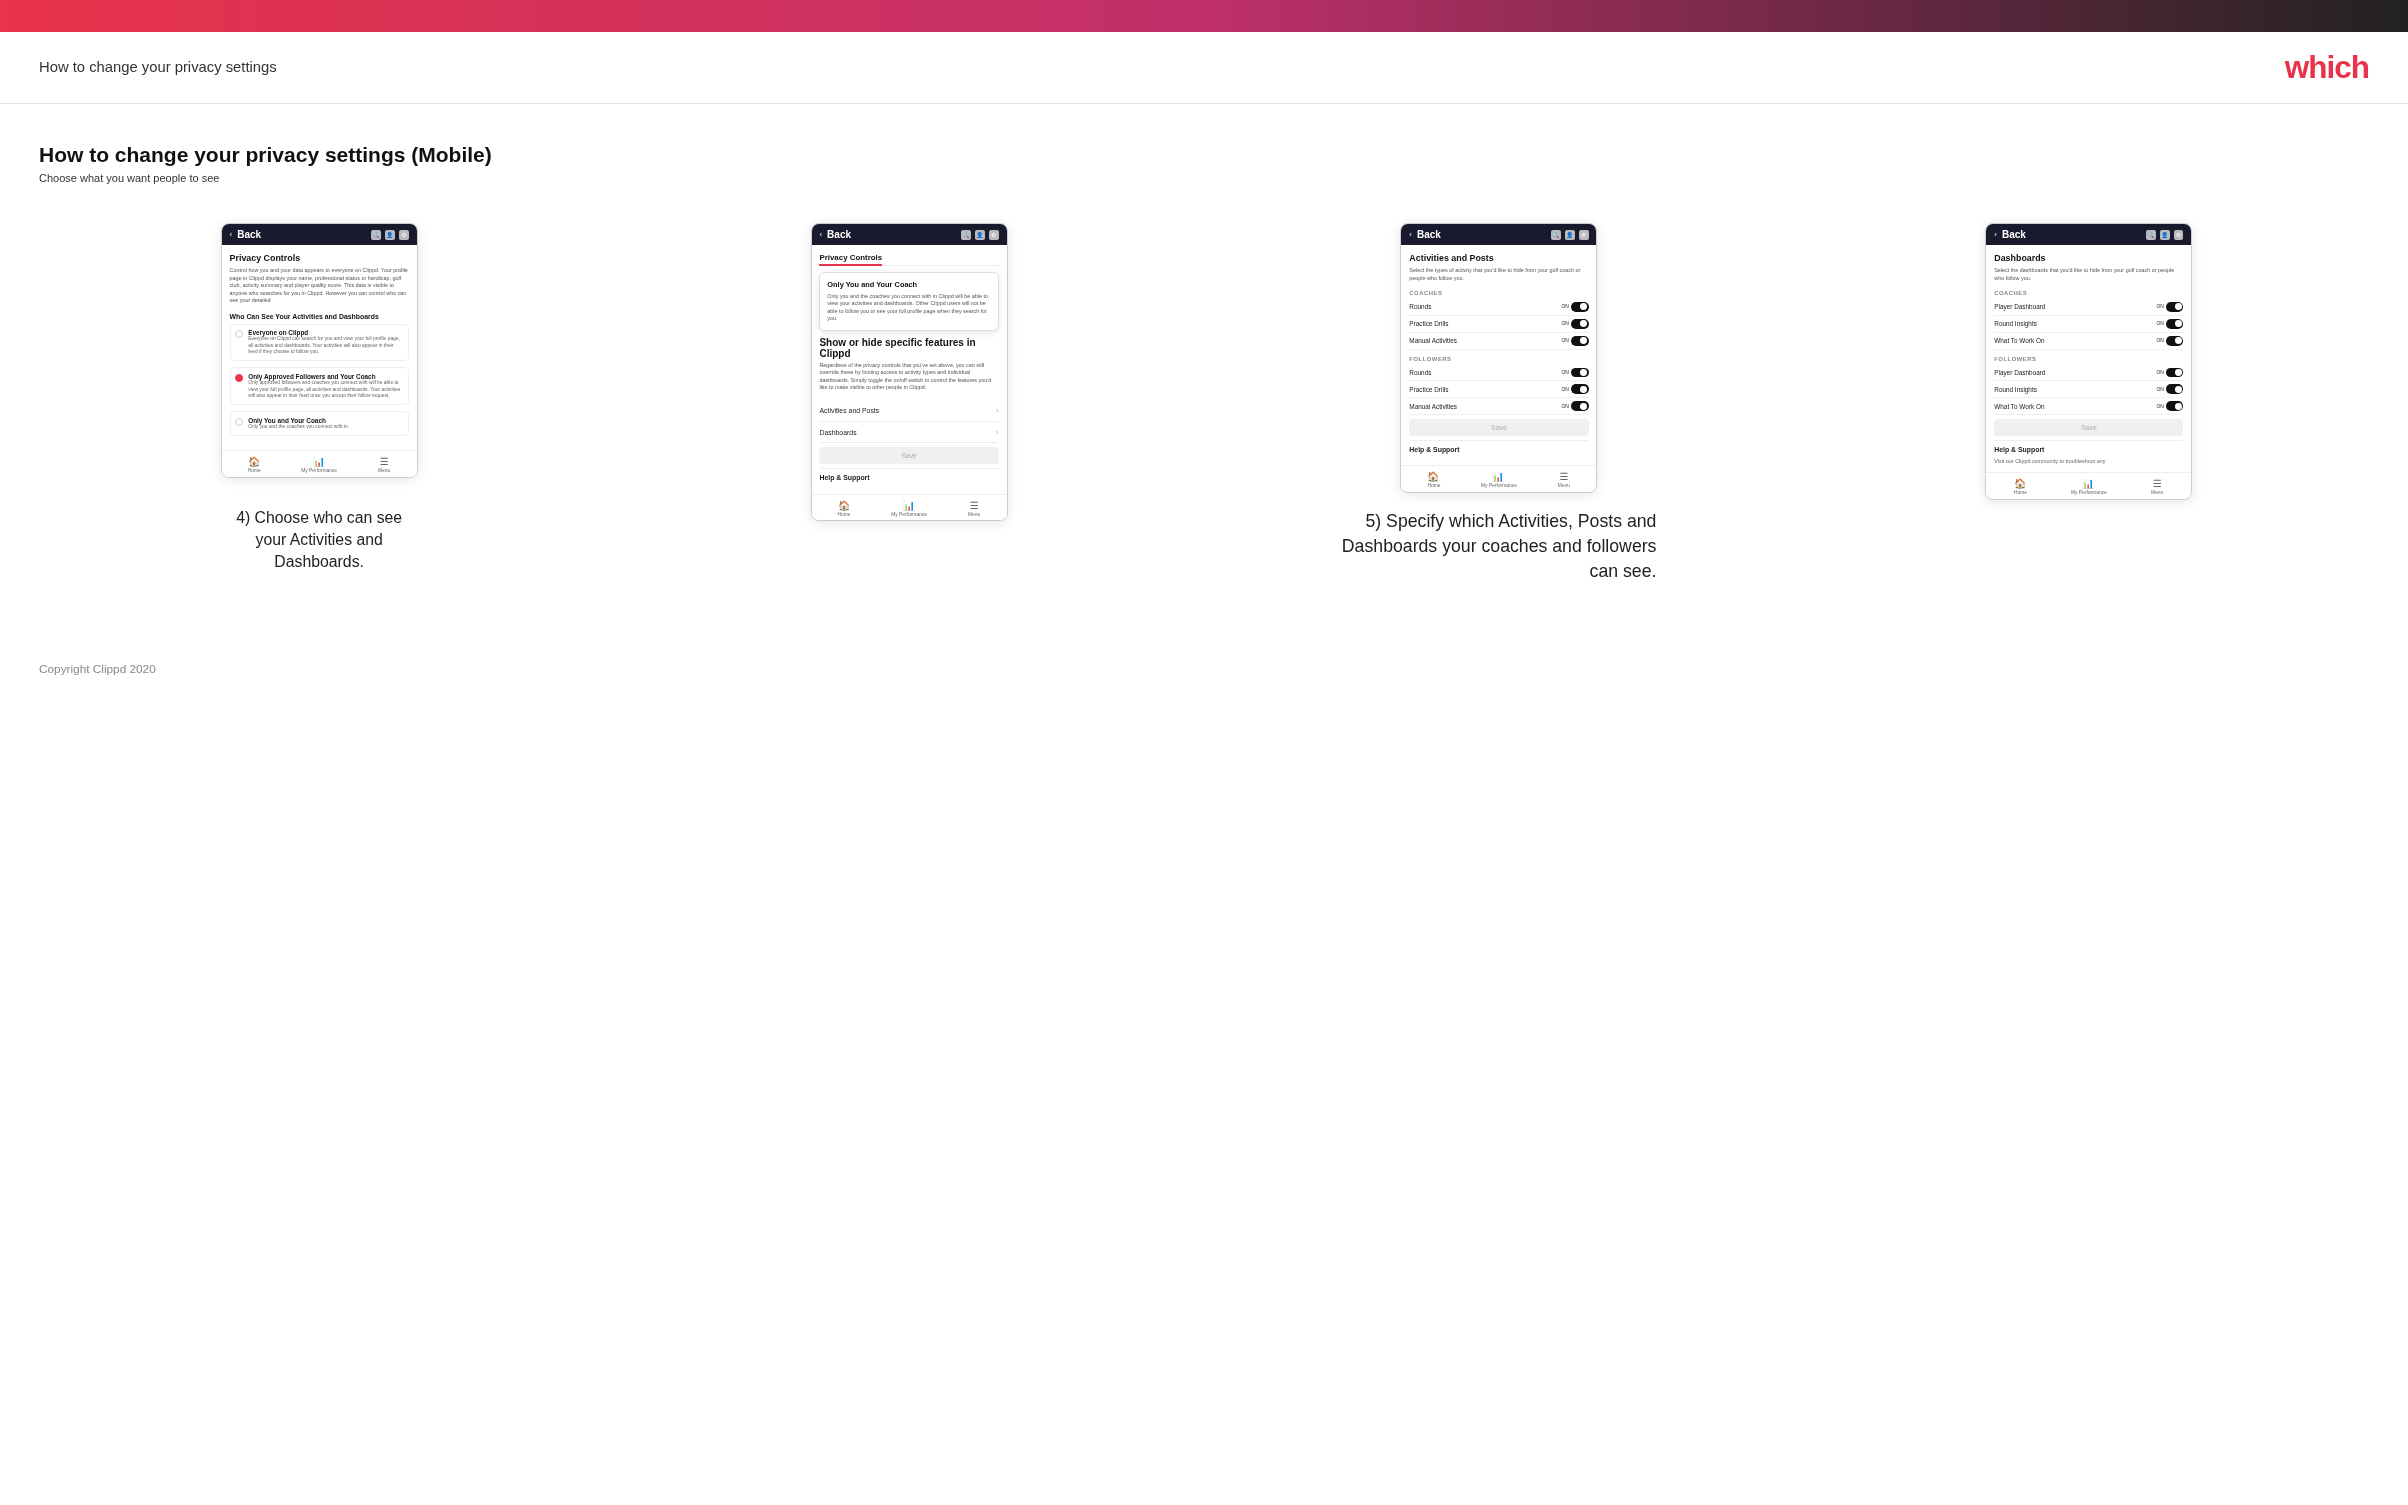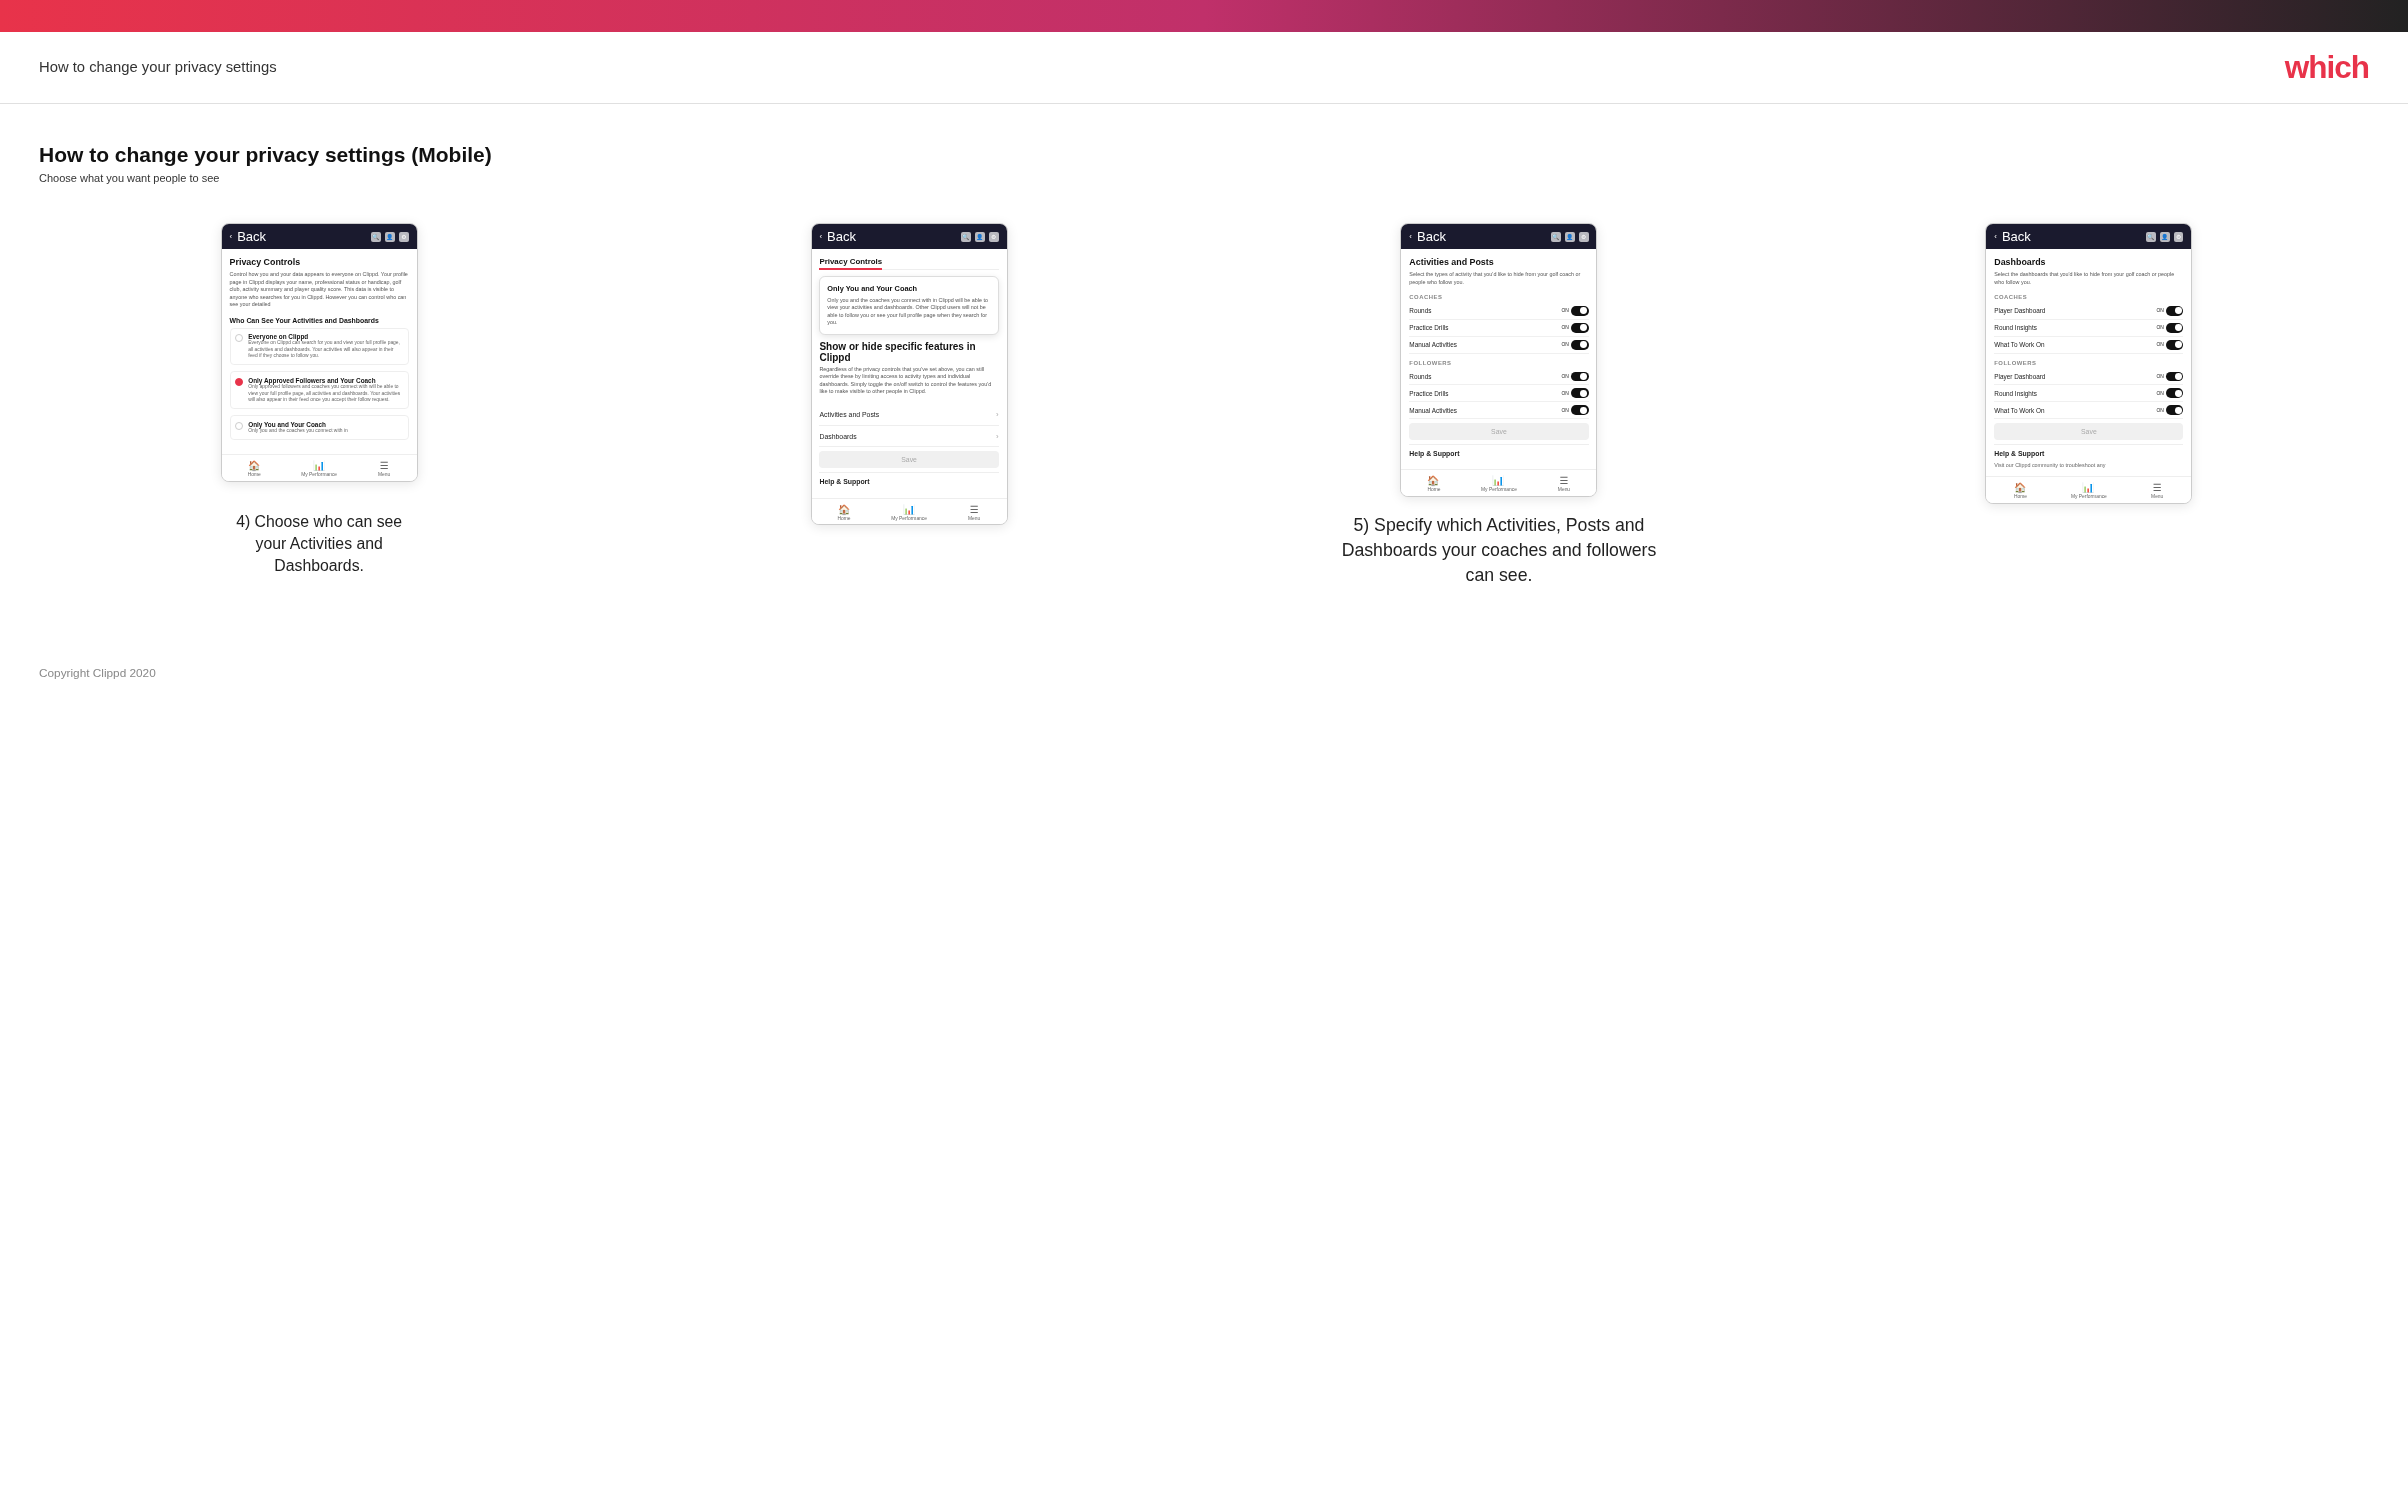--- a/index.html
+++ b/index.html
@@ -102,22 +102,23 @@
       justify-content: center;
       font-size: 5.9px;
       color: #fff;
     }
     .chevron-back {
       font-size: 7.9px;
       color: #fff;
       margin-right: 2px;
     }
     .nav-title {
-      font-size: 13px;
+      font-size: 10px;
       color: #fff;
+      font-weight: bold;
     }
 
     
     .phone-content {
       padding: 7.9px;
       background: #fff;
     }
 
     .section-title-phone {
       font-size: 8.9px;
@@ -543,21 +544,21 @@
           <div class="bottom-nav-item">
             <span class="bottom-nav-icon">📊</span>
             <span>My Performance</span>
           </div>
           <div class="bottom-nav-item">
             <span class="bottom-nav-icon">☰</span>
             <span>Menu</span>
           </div>
         </div>
       </div>
-      <div class="screen-caption right" style="font-size:17.7px; font-weight:500; text-align:center; max-width:315px; margin-top:15.8px;">5) Specify which Activities, Posts and Dashboards your  coaches and followers can see.</div>
+      <div class="screen-caption right" style="font-size:17.7px; font-weight:500; text-align:right; max-width:315px; margin-top:15.8px;">5) Specify which Activities, Posts and Dashboards your  coaches and followers can see.</div>
     </div>
 
     <div class="screen-group">
       <div class="phone wide">
 
         <div class="phone-nav">
           <div class="phone-nav-left">
             <span class="chevron-back">‹</span>
             <span class="nav-title">Back</span>
           </div>

